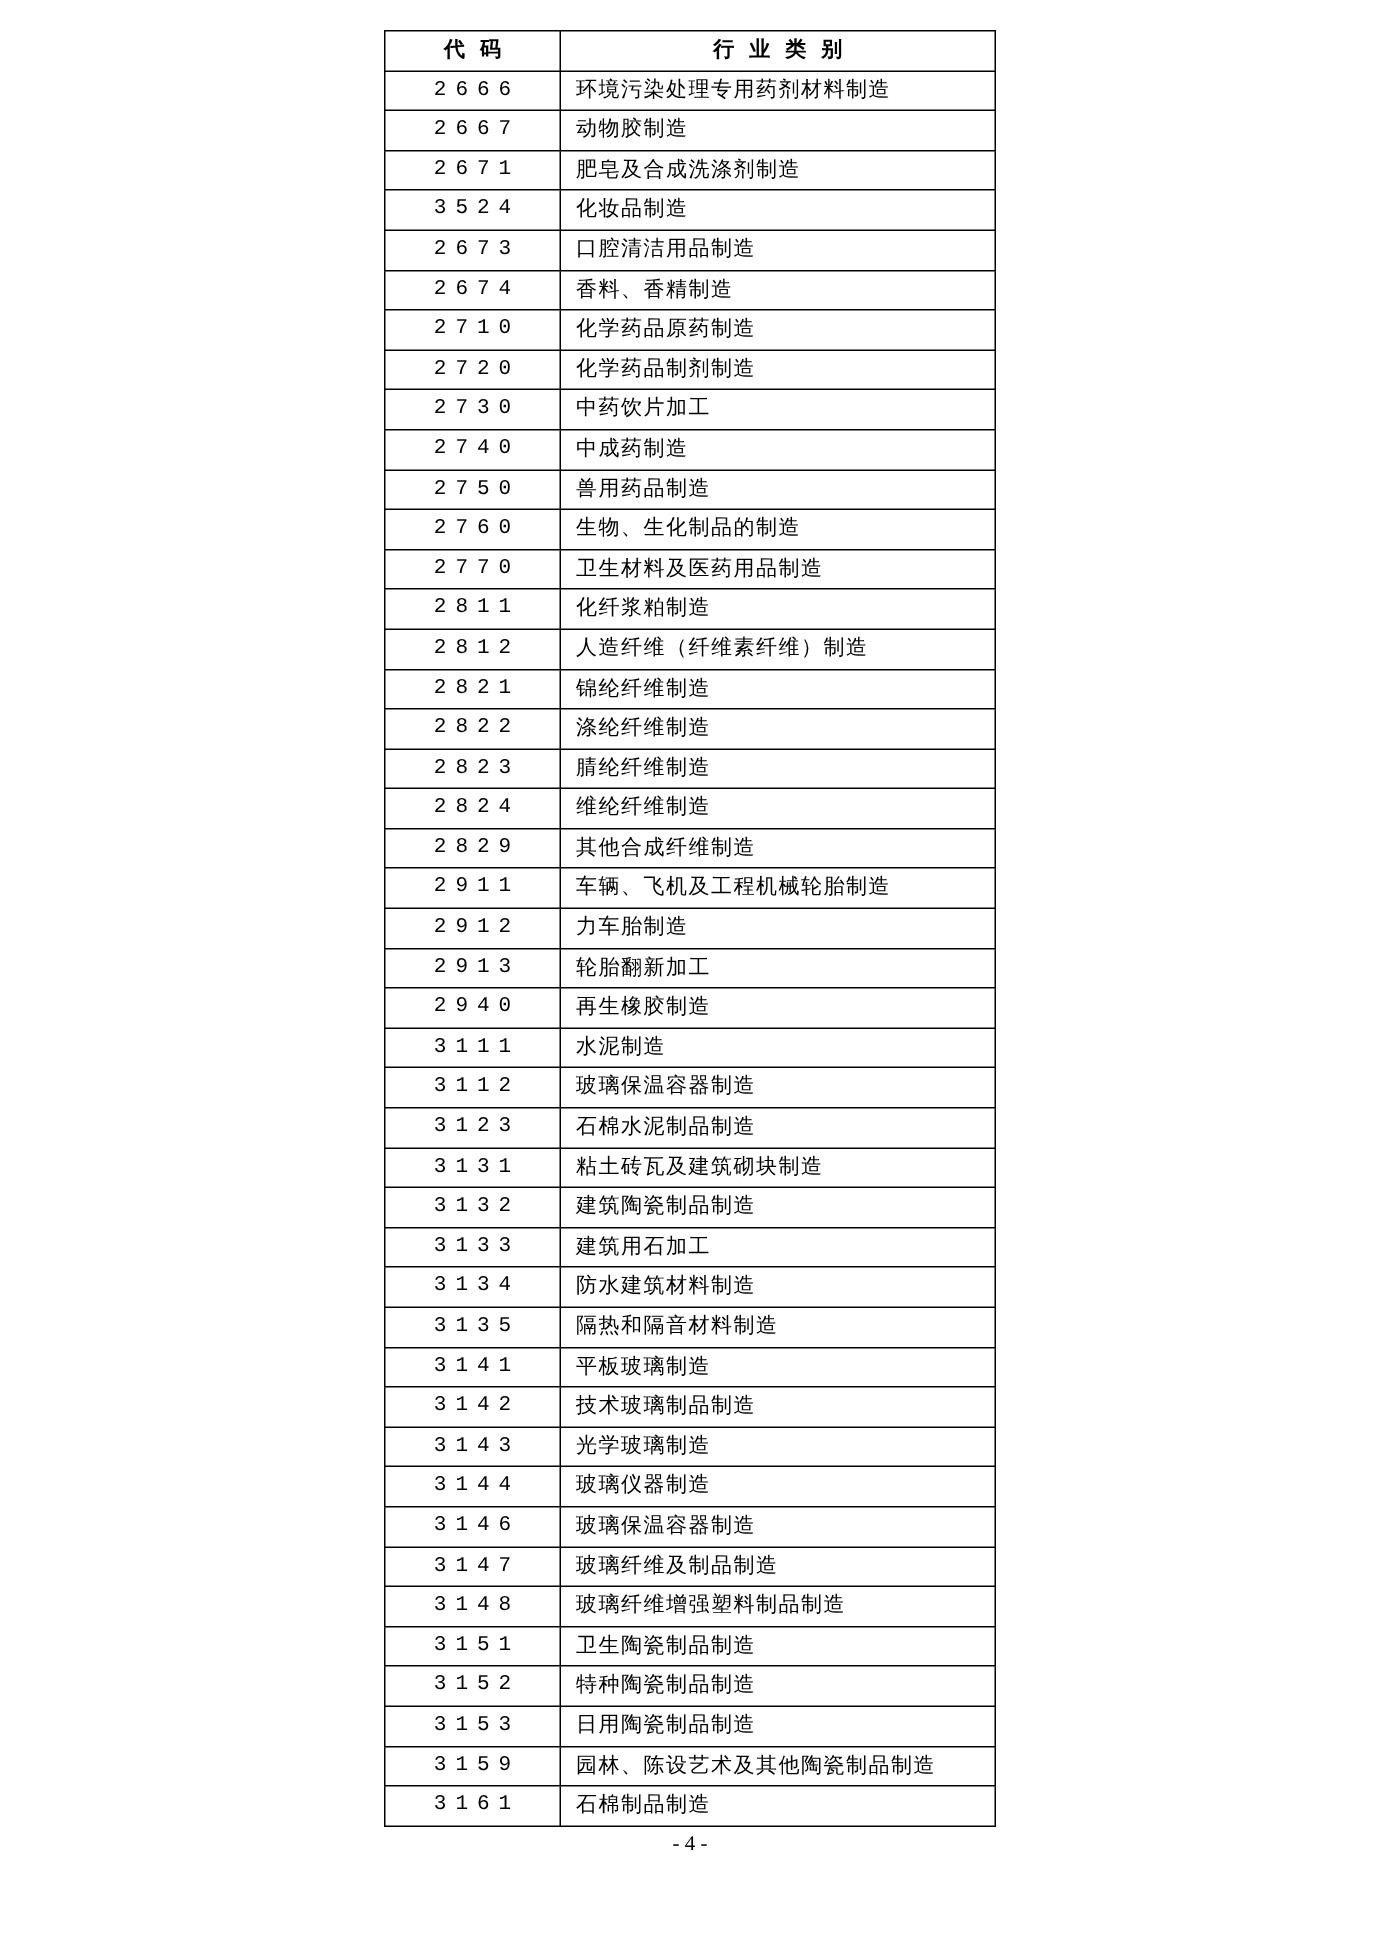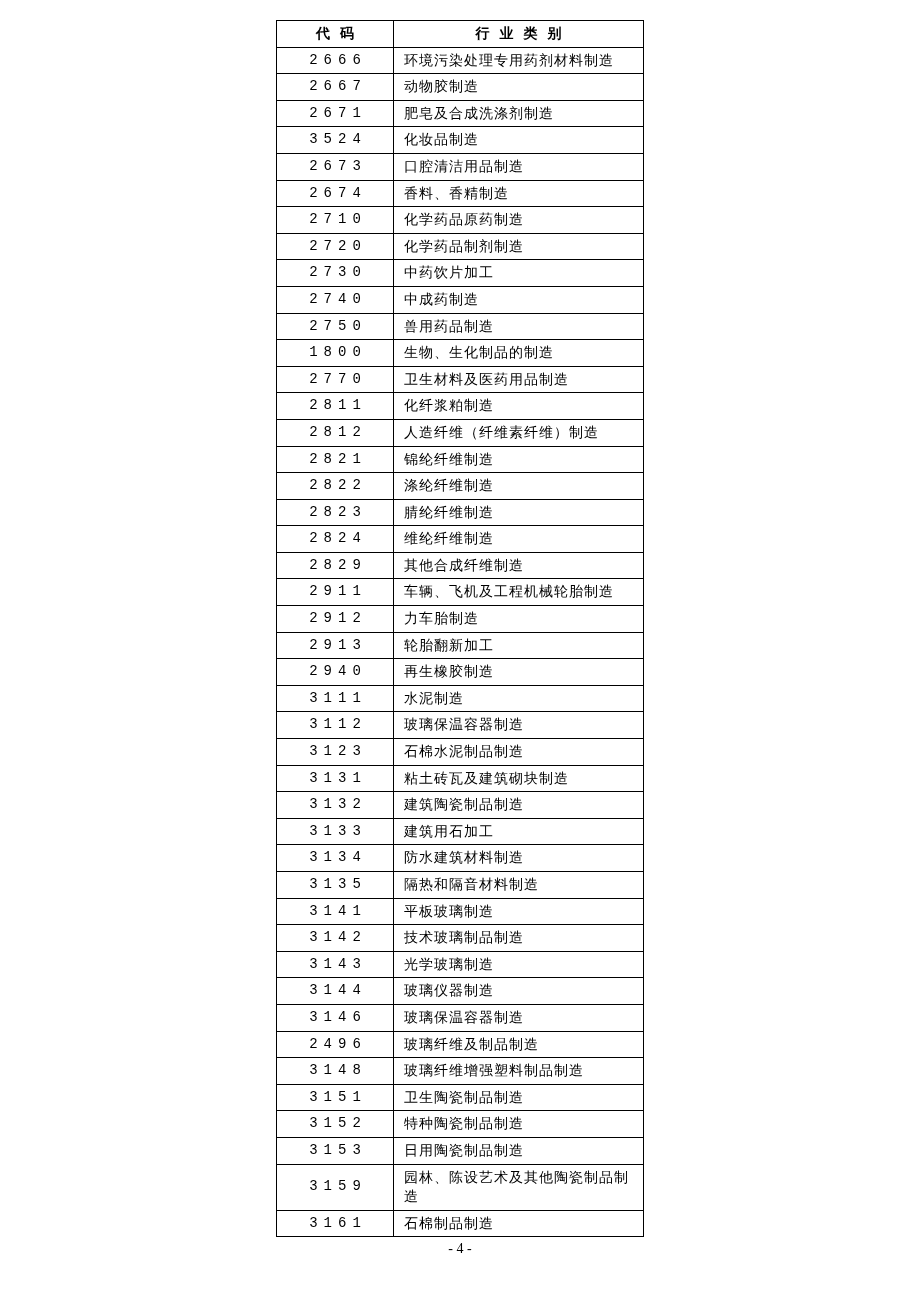--- a/index.html
+++ b/index.html
@@ -8,21 +8,21 @@
       font-family: "SimSun", "宋体", serif;
       background: #fff;
       width: 920px;
     }
     .page {
       padding: 20px 0;
     }
     table {
       border-collapse: collapse;
       margin: 0 auto;
-      width: 368px;
+      width: 408px;
     }
     th, td {
       border: 1px solid #000;
       font-size: 14px;
       line-height: 1.4;
       padding: 3px 8px;
       vertical-align: middle;
     }
     th {
       font-weight: bold;
@@ -101,21 +101,21 @@
         </tr>
         <tr>
           <td class="code">2740</td>
           <td class="category">中成药制造</td>
         </tr>
         <tr>
           <td class="code">2750</td>
           <td class="category">兽用药品制造</td>
         </tr>
         <tr>
-          <td class="code">1800</td>
+          <td class="code">2760</td>
           <td class="category">生物、生化制品的制造</td>
         </tr>
         <tr>
           <td class="code">2770</td>
           <td class="category">卫生材料及医药用品制造</td>
         </tr>
         <tr>
           <td class="code">2811</td>
           <td class="category">化纤浆粕制造</td>
         </tr>
@@ -205,21 +205,21 @@
         </tr>
         <tr>
           <td class="code">3144</td>
           <td class="category">玻璃仪器制造</td>
         </tr>
         <tr>
           <td class="code">3146</td>
           <td class="category">玻璃保温容器制造</td>
         </tr>
         <tr>
-          <td class="code">2496</td>
+          <td class="code">3147</td>
           <td class="category">玻璃纤维及制品制造</td>
         </tr>
         <tr>
           <td class="code">3148</td>
           <td class="category">玻璃纤维增强塑料制品制造</td>
         </tr>
         <tr>
           <td class="code">3151</td>
           <td class="category">卫生陶瓷制品制造</td>
         </tr>

